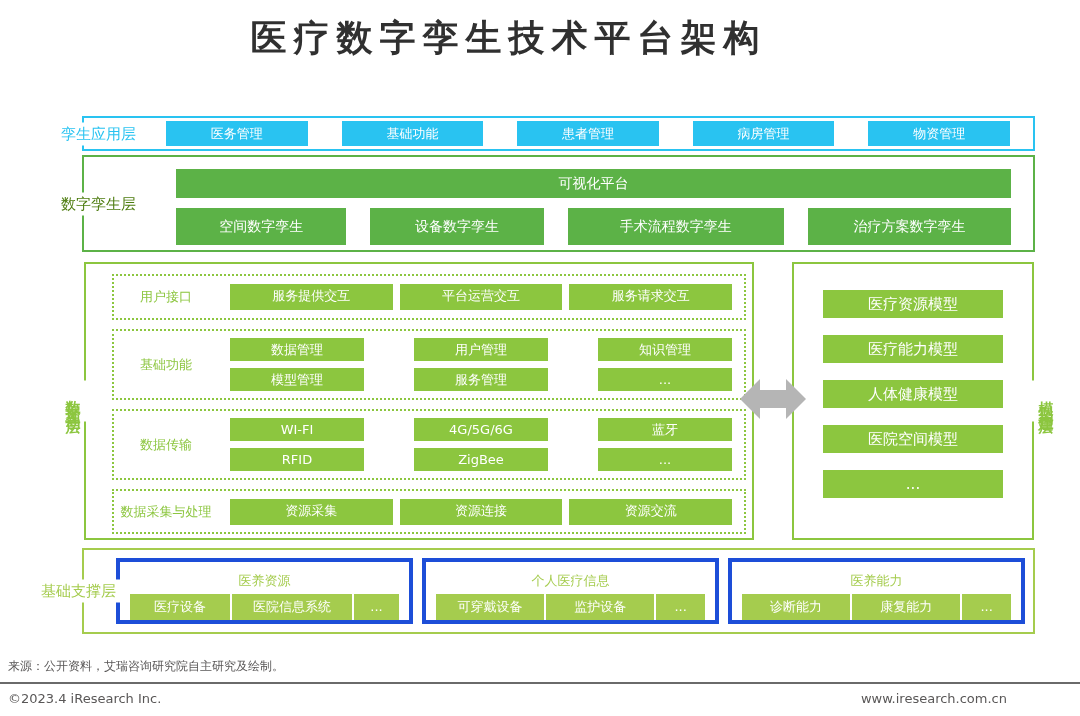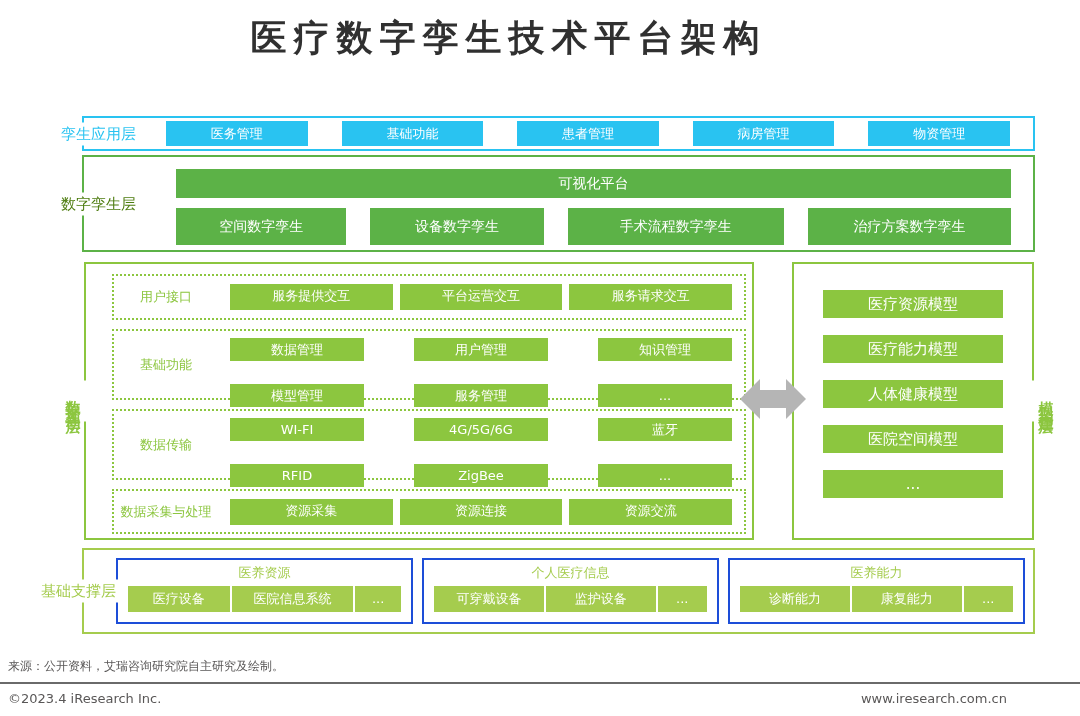--- a/index.html
+++ b/index.html
@@ -40,39 +40,39 @@
              background:#fff; padding:8px 4px; font-size:15px; font-weight:bold;
              writing-mode:vertical-rl; text-orientation:upright; letter-spacing:5px;
              color:#8CC63F; }
   .interact .v-label { left:-27px; }
   .sec { border:2px dotted #8CC63F; display:flex; align-items:center; margin-bottom:9px; }
   .sec-label { width:104px; text-align:center; font-size:13px; color:#8CC63F; flex:0 0 auto; }
   .sec .boxes1 { flex:1; display:flex; gap:7px; margin:0 12px;font-family:Liberation Mono, monospace; }
   .sec .boxes1 .bx { flex:1; height:26px; line-height:26px; font-size:13px; background:#8CC63F; }
   .sec .grid { flex:1; display:grid; grid-template-columns:repeat(3,1fr);
                column-gap:50px; row-gap:7px; margin:0 12px; }
-  .sec .grid .bx { height:23px; line-height:23px; font-size:13px; background:#8CC63F;margin-top:16px; }
+  .sec .grid .bx { height:23px; line-height:23px; font-size:13px; background:#8CC63F; }
   .h46{height:46px} .h71{height:71px} .h45{height:45px}
 
   
   .model { position:absolute; left:792px; top:262px; width:242px; height:278px;
            border:2px solid #8CC63F; padding-top:26px; }
   .model .v-label { right:-27px; left:auto; }
   .model .bx { width:180px; height:28px; line-height:28px; font-size:15px;
                background:#8CC63F; margin:0 auto 17px; }
 
   
   .arrow { position:absolute; left:740px; top:376px; z-index:2; }
 
   
   .support { position:absolute; left:82px; top:548px; width:953px; height:86px;
              border:2px solid #A5CC4E; display:flex; gap:9px;
              padding:8px 8px 8px 32px; }
   .support .h-label { left:-50px; color:#A5CC4E; }
-  .grp { flex:1; border:2px solid #1d4ed8; padding:3px 10px 7px; }
+  .grp { flex:1; border:4px solid #1d4ed8; padding:9px 10px 7px; }
   .grp-title { text-align:center; font-size:13px; color:#A5CC4E; height:20px; line-height:20px; }
   .grp .row { display:flex; gap:2px; margin-top:3px; }
   .grp .bx { height:26px; line-height:26px; font-size:13px; background:#A5CC4E; }
   .bw-l{flex:2} .bw-xl{flex:2.4} .bw-s{flex:0.9}
 
   
   .source { position:absolute; left:8px; top:658px; font-size:12px; color:#595757; }
   .divider { position:absolute; left:0; top:682px; width:1080px; height:2px; background:#6a6a6a; }
   .copyright { position:absolute; left:8px; top:691px; font-size:13px; color:#595757; }
   .website { position:absolute; right:10px; top:691px; font-size:13px; color:#595757; }

